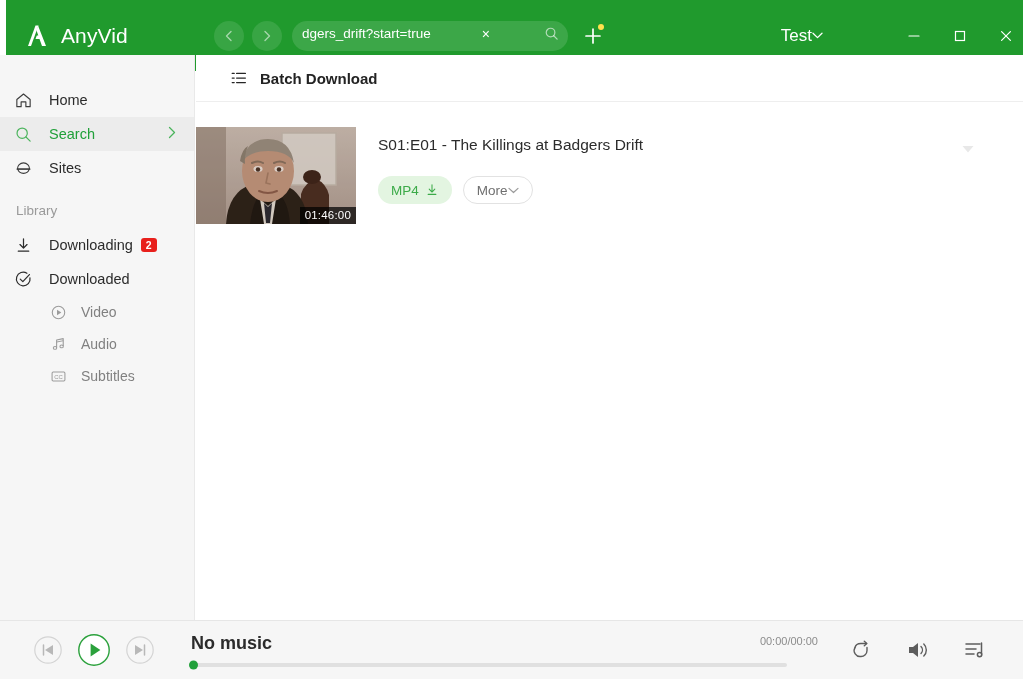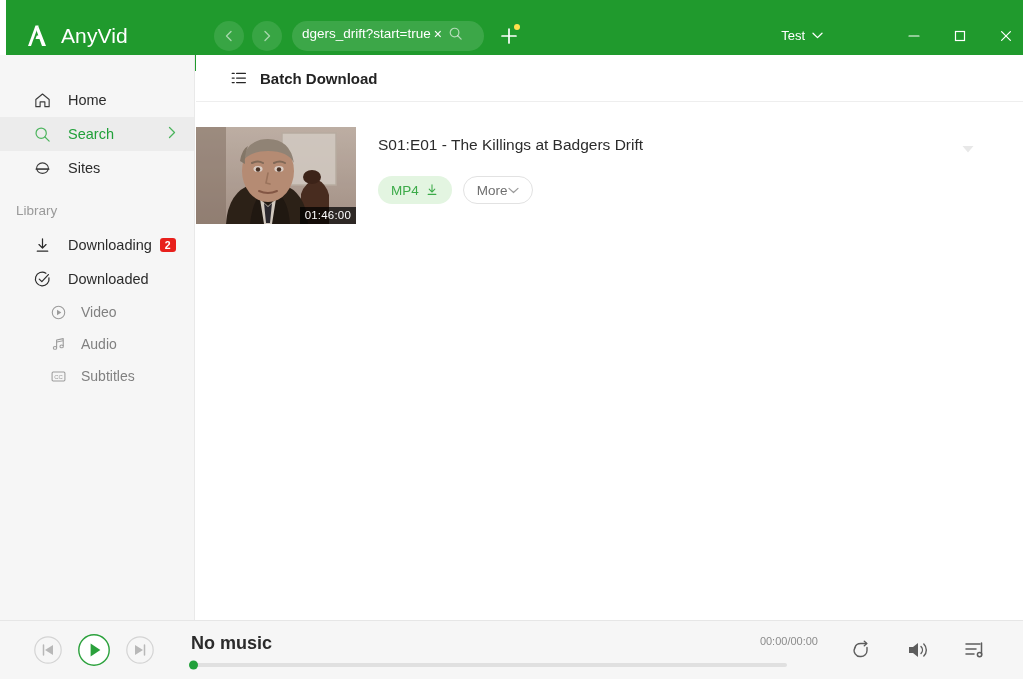--- a/index.html
+++ b/index.html
@@ -49,20 +49,21 @@
 
   .urlbar {
     margin-left: 10px;
     height: 30px;
     min-width: 192px;
     background: rgba(255,255,255,0.13);
     border-radius: 15px;
     display: flex; align-items: center;
     padding: 0 9px 4px 10px;
     overflow: hidden;
+    gap: 48px;
   }
   .url-text {
     color: #ffffff;
     font-size: 13.5px;
     white-space: nowrap;
     overflow: hidden;
     direction: rtl;
     text-align: left;
     max-width: 150px;
   }
@@ -84,22 +85,22 @@
     width: 6px; height: 6px; border-radius: 50%;
     background: #ffe14d;
   }
 
   .tb-right {
     margin-left: auto;
     display: flex; align-items: center;
     height: 55px;
   }
   .account {
-    display: flex; align-items: center; gap: 7px;
-    color: #ffffff; font-size: 13px;
+    display: flex; align-items: center; 
+    color: #ffffff; font-size: 17px;
     cursor: pointer;
     margin-right: 68px;
   }
   .wincontrols { display: flex; align-items: center; height: 55px; }
   .winbtn {
     width: 46px; height: 55px;
     display: flex; align-items: center; justify-content: center;
     cursor: pointer;
   }
 
@@ -107,21 +108,21 @@
   .sidebar {
     position: absolute; left: 0; top: 55px;
     width: 195px; height: 565px;
     background: #f6f6f6;
     border-right: 1px solid #e9e9e9;
     padding-top: 28px;
   }
   .nav-item {
     height: 34px;
     display: flex; align-items: center;
-    padding-left: 33px;
+    padding-left: 14px;
     cursor: pointer;
     position: relative;
   }
   .nav-item .ico {
     width: 22px; display: flex; align-items: center; justify-content: flex-start;
     margin-right: 13px;
   }
   .nav-item .lbl { font-size: 14.5px; color: #2b2b2b; }
   .nav-item.active { background: #ececec; }
   .nav-item.active .lbl { color: #21a03a; }

